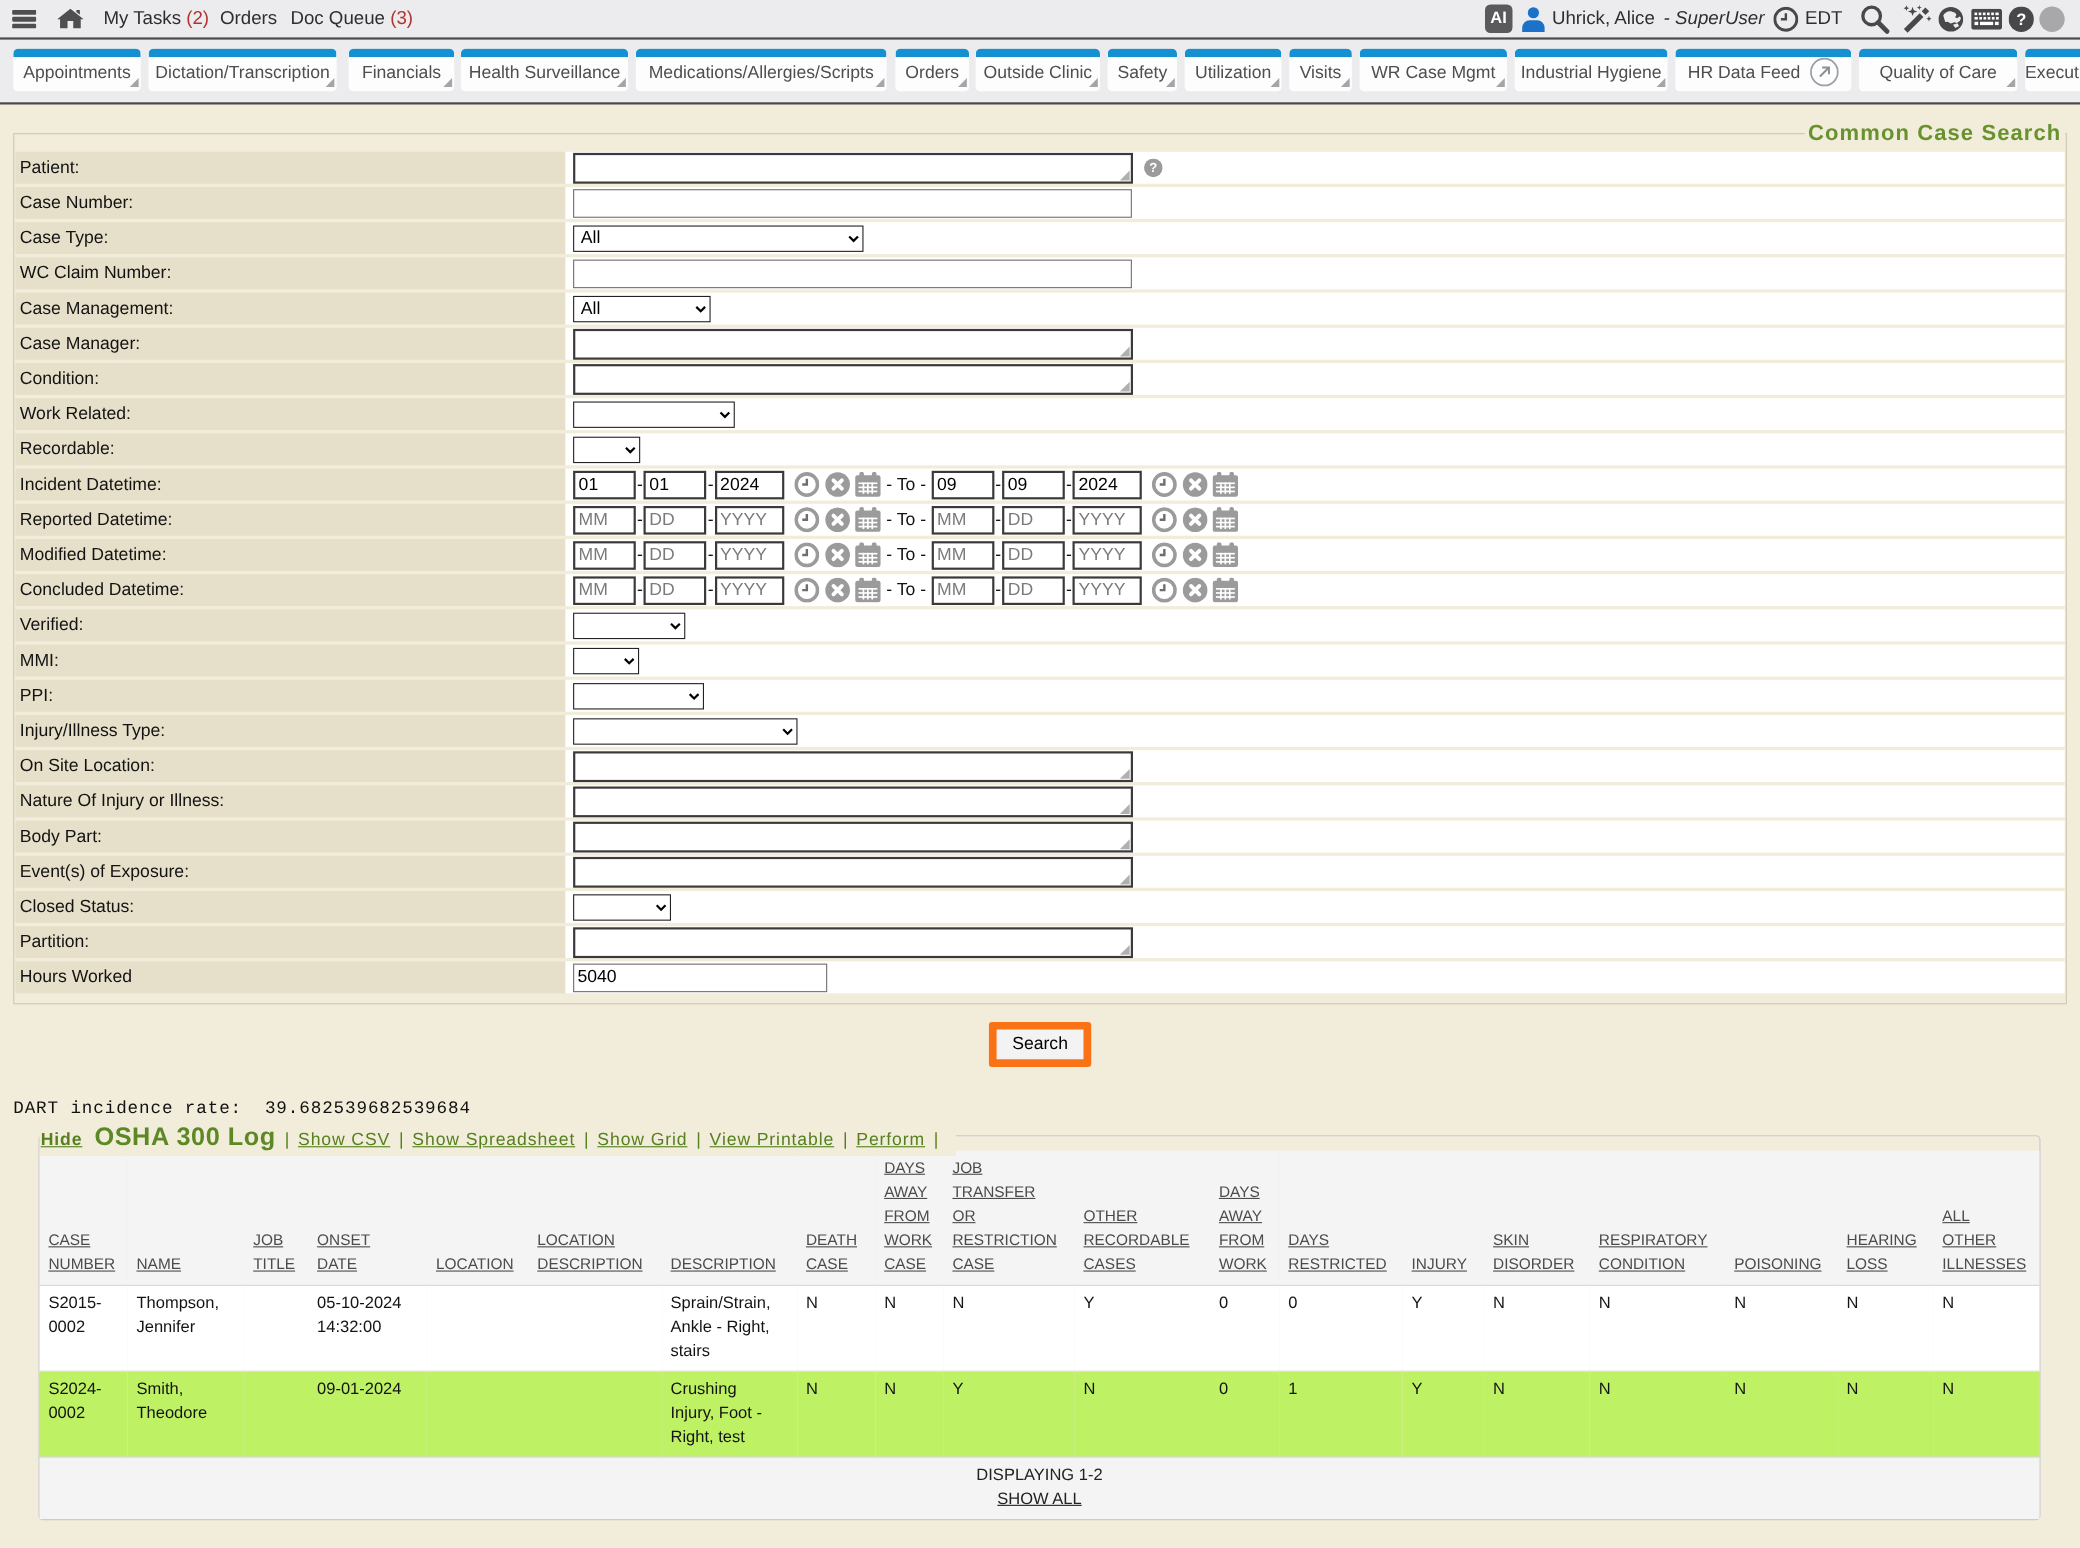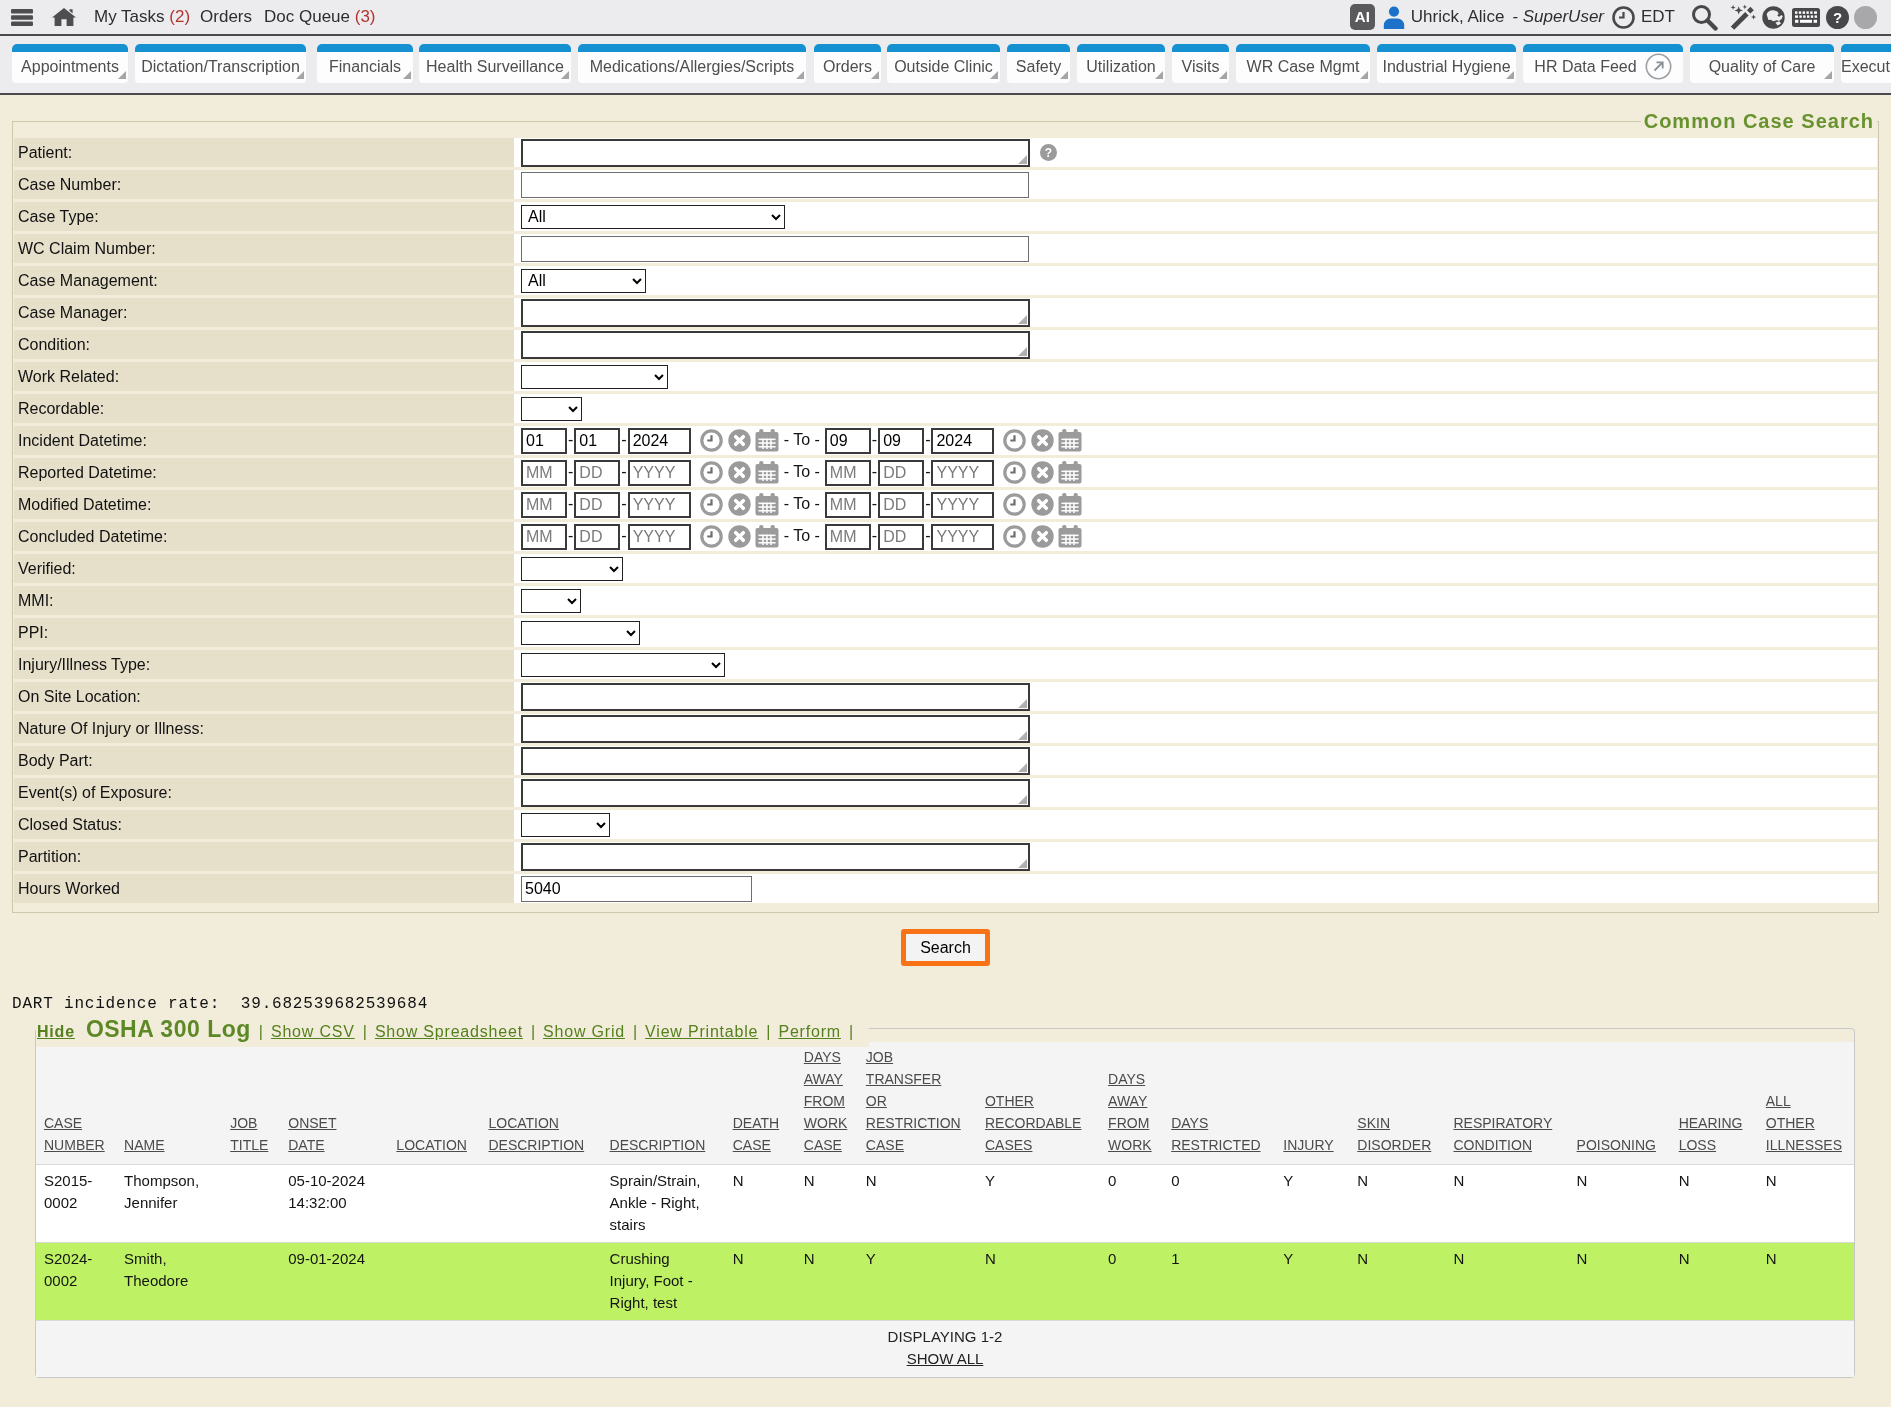--- a/index.html
+++ b/index.html
@@ -31,39 +31,39 @@
 table.form td.lbl { width:500px; background:#e6dfc9; padding-left:4px; }
 table.form td.ctl { background:#fff; padding-left:7px; }
 textarea.ta { width:509px; height:28px; border:2px solid #3a3a3a; resize:none;
   font:16px/20px "Liberation Sans",sans-serif; padding:2px; margin:0;
   display:inline-block; vertical-align:middle; background:#fff; }
 input.wide { width:508px; }
 input.txt { height:25px; border:1px solid #6e6e6e; font-size:16px; padding:12px 3px;
   margin:0; vertical-align:middle; background:#fff; }
 select.sel { height:24px; border:1px solid #222; font-size:16px; background:#fff;
   vertical-align:middle; margin:0; padding-left:2px; }
-input.dd { width:46px; }
+input.dd { width:57px; }
 input.yy { width:63px; }
 input.dt { height:26px; border:2px solid #3a3a3a; font-size:16px; padding:0 3px;
   margin:0; vertical-align:middle; }
 input.dt::placeholder { color:#7a7a7a; opacity:1; }
 .dash { margin:0 1px; }
 .toSep { margin:0 5px; }
 .icon { vertical-align:middle; }
 .ic1 { margin-left:9px; }
 .ic2 { margin-left:5px; }
 .ic3 { margin-left:4px; }
 .qmark { margin-left:10px; vertical-align:middle; }
 .tawrap { position:relative; display:inline-block; vertical-align:middle; }
 .tawrap::after { content:""; position:absolute; right:3px; bottom:3px; width:0; height:0;
   border-left:9px solid transparent; border-bottom:9px solid #b0b0b0; pointer-events:none; }
 
 .btnrow { text-align:center; margin-top:16px; }
 .btn { display:inline-block; font-size:16px; line-height:27px; padding:0 14px;
-  background:#f3f3f3; border:5px solid #f97316; border-radius:3px; color:#000; }
+  background:#f3f3f3; border:7px solid #f97316; border-radius:3px; color:#000; }
 
 .dart { font-size:16px; margin:27px 0 0 12px; color:#111; line-height:22px; letter-spacing:0.8px;font-family:Liberation Mono, monospace; }
 
 .osha-wrap { position:relative; margin:13px 36px 0 35px; }
 .obox { border:1px solid #c8c8c8; border-radius:4px; padding:13px 0 0 0; }
 .oleg { position:absolute; top:-14px; left:1px; height:33px; background:#f2ecda;
   padding:0 8px 0 1px; white-space:nowrap; line-height:30px; }
 .oleg .hide { font-size:16px; font-weight:bold; color:#55801e; text-decoration:underline; letter-spacing:0.8px; }
 .oleg .otitle { font-size:23px; font-weight:bold; color:#5d8826; margin-left:11px; letter-spacing:0.5px; }
 .oleg .sep { font-size:16px; color:#55801e; margin:0 8px; }

